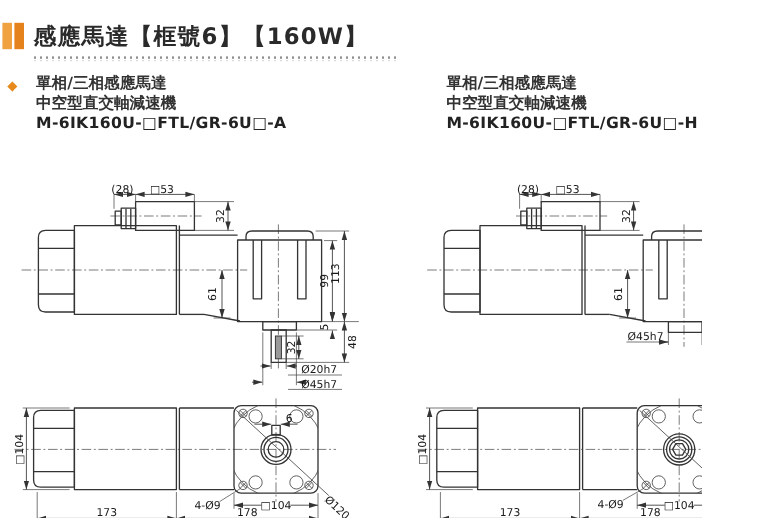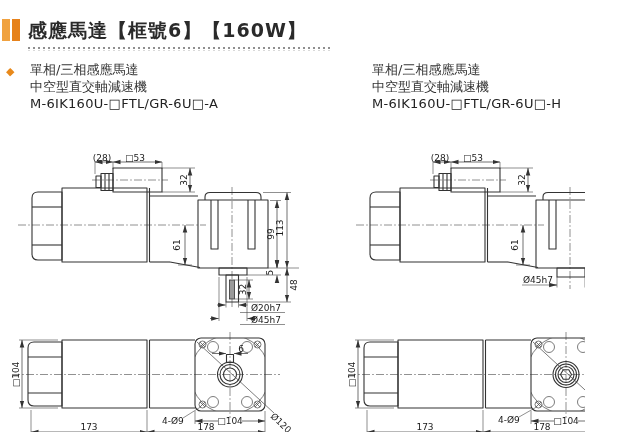--- a/index.html
+++ b/index.html
@@ -10,21 +10,21 @@
   .hbar.b1{left:2px;background:#F0A240;}
   .hbar.b2{left:12px;background:#E6821C;}
   .title{position:absolute;left:28px;top:3px;font-size:19px;font-weight:bold;
          letter-spacing:1px;color:#2a2a2a;white-space:nowrap;}
   .dotted{position:absolute;left:28px;top:32px;width:304px;height:2px;
           background:repeating-linear-gradient(90deg,#8f8f8f 0 2px,transparent 2px 5px);}
   .dotted2{position:absolute;left:28px;top:35px;width:304px;height:1px;
           background:repeating-linear-gradient(90deg,#d9d9d9 0 2px,transparent 2px 5px);}
   
   .col{position:absolute;top:46px;width:300px;line-height:17px;font-size:13px;
-       font-weight:normal;color:#333;white-space:nowrap;}
+       font-weight:bold;color:#333;white-space:nowrap;}
   .col.left{left:30px;} .col.right{left:372px;}
   .model{font-size:13px;letter-spacing:.3px;color:#222;}
   .diamond{position:absolute;left:6px;top:50px;color:#E8891B;font-size:11px;}
   
   svg{position:absolute;overflow:visible;}
   .ol{stroke:#333;stroke-width:1.1;fill:none;stroke-linejoin:round;}
   .tl{stroke:#444;stroke-width:.7;fill:none;}
   .cl{stroke:#555;stroke-width:.65;fill:none;stroke-dasharray:8 2.2 1.6 2.2;}
   .ext{stroke:#444;stroke-width:.6;fill:none;}
   .dim line,.dim path{stroke:#333;stroke-width:.7;fill:none;}

